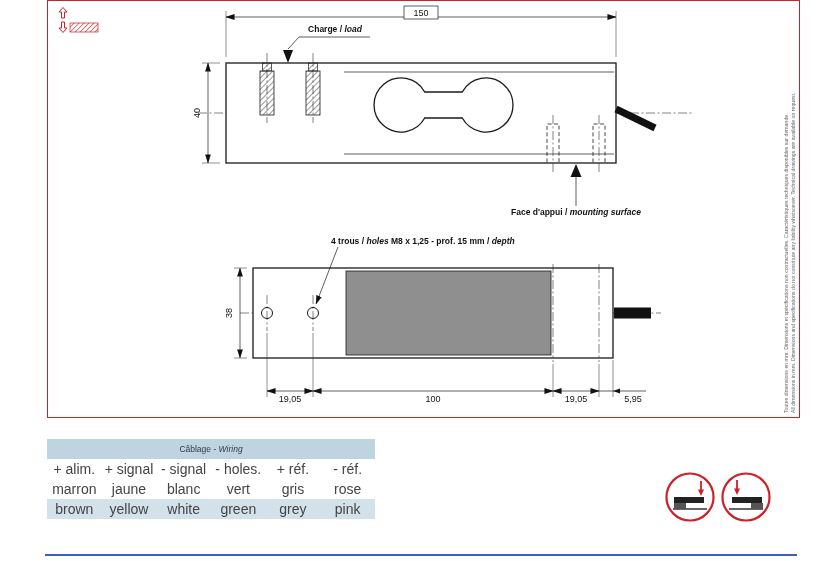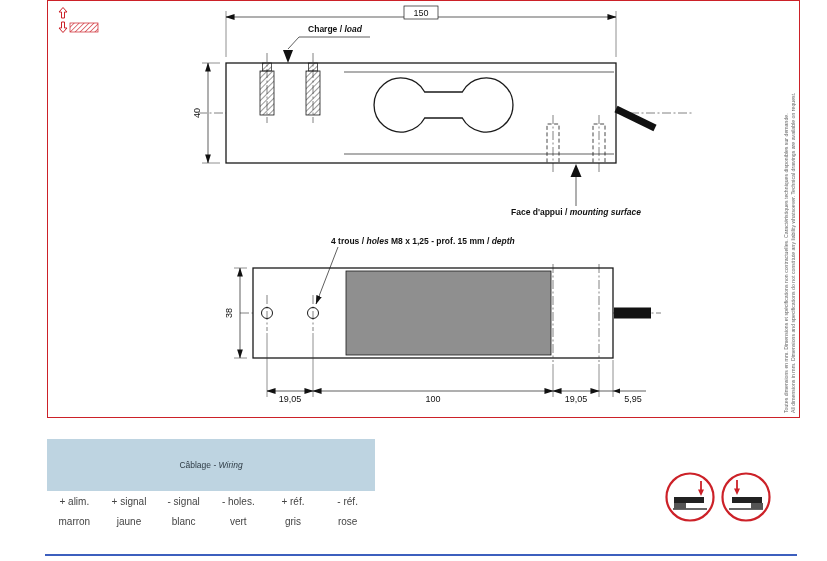--- a/index.html
+++ b/index.html
@@ -26,23 +26,23 @@
   .it  { font-style:italic; }
   .note { font:5.2px "Liberation Sans",sans-serif; fill:#666; }
 
   
   .wiring {
     position:absolute; left:47px; top:439px; width:328px;
     border-collapse:collapse; table-layout:fixed; text-align:center;
   }
   .wiring th {
     background:#bed4e1; color:#2e3b45; font-weight:normal;
-    font-size:8.5px; height:20px; padding:16px;
-  }
-  .wiring td { height:20px; font-size:10px; color:#444; padding:0; }
+    font-size:8.5px; height:20px; padding:0;
+  }
+  .wiring td { height:20px; font-size:14px; color:#444; padding:0; }
   .wiring tr.band td { background:#d3e1ea; }
 
   .pictos { position:absolute; left:663px; top:469px; }
   .footer-rule {
     position:absolute; left:45px; top:554px; width:752px; height:2px;
     background:#3c5fbe;
   }
 </style>
 </head>
 <body>
@@ -195,20 +195,28 @@
       <td>- réf.</td>
     </tr>
     <tr>
       <td>marron</td>
       <td>jaune</td>
       <td>blanc</td>
       <td>vert</td>
       <td>gris</td>
       <td>rose</td>
     </tr>
+    <tr class="band">
+      <td>brown</td>
+      <td>yellow</td>
+      <td>white</td>
+      <td>green</td>
+      <td>grey</td>
+      <td>pink</td>
+    </tr>
   </tbody>
 </table>
 
 <div class="pictos">
 <svg width="112" height="56" viewBox="0 0 112 56">
   <g>
     <circle cx="27" cy="28" r="23.5" fill="#fff" stroke="#cc2128" stroke-width="2.2"></circle>
     <line x1="10" y1="40" x2="44" y2="40" stroke="#333" stroke-width="1.4"></line>
     <rect x="11" y="34" width="12" height="6" fill="#555"></rect>
     <rect x="11" y="28" width="30" height="6" fill="#222"></rect>

